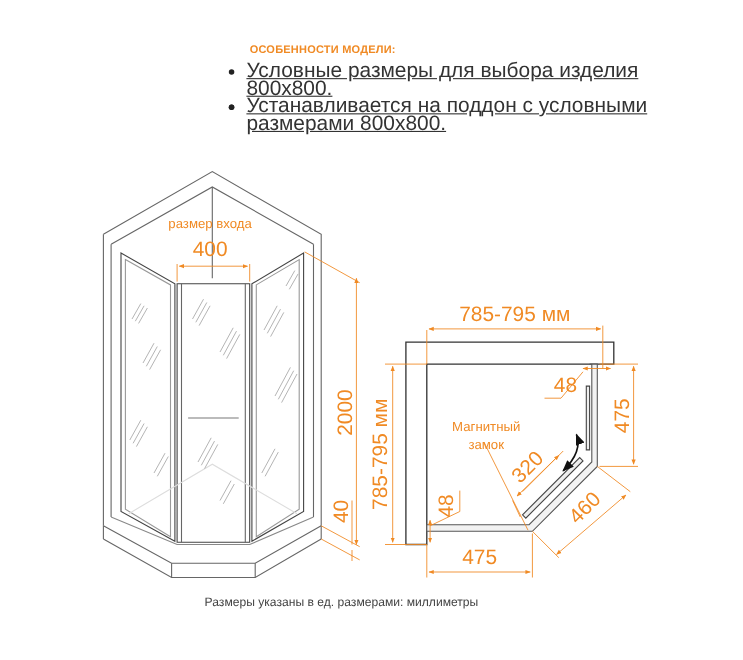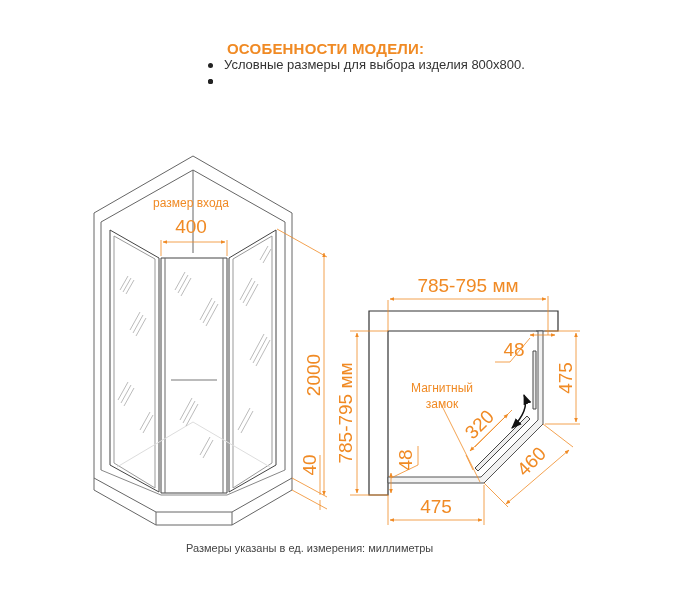--- a/index.html
+++ b/index.html
@@ -1,34 +1,34 @@
 <!DOCTYPE html>
 <html><head>
 <meta charset="utf-8">
 <style>
   html, body { margin:0; padding:0; background:#ffffff; }
   body { width:675px; height:600px; position:relative; overflow:hidden; font-family:"Liberation Sans", sans-serif; }
   .features { position:absolute; left:205px; top:40px; width:420px; }
-  .features-title { position:absolute; left:22px; top:0; font-weight:bold; font-size:15px; color:#f08a24; letter-spacing:0.2px; }
+  .features-title { position:absolute; left:22px; top:0; font-weight:bold; font-size:10px; color:#f08a24; letter-spacing:0.2px; }
   .features ul { position:absolute; left:0; top:17px; margin:0; padding:0; list-style:none; }
-  .features li { position:relative; padding-left:19px; font-size:13px; line-height:16px; color:#333; }
+  .features li { position:relative; padding-left:19px; font-size:19px; line-height:16px; color:#333;text-decoration:underline; }
   .features li .bullet { position:absolute; left:3px; top:6px; width:5px; height:5px; border-radius:50%; background:#222; }
   .drawing { position:absolute; left:0; top:0; }
   .footnote { position:absolute; left:186px; top:542px; font-size:11px; color:#444; }
   svg text { font-family:"Liberation Sans", sans-serif; }
 </style>
 </head>
 <body>
 
 <div class="features">
   <div class="features-title">ОСОБЕННОСТИ МОДЕЛИ:</div>
   <ul>
     <li><span class="bullet"></span><span>Условные размеры для выбора изделия 800х800.</span></li>
     <li><span class="bullet"></span></li>
-    <li><span class="bullet"></span></li>
+    <li><span class="bullet"></span><span>Устанавливается на поддон с условными размерами 800х800.</span></li>
   </ul>
 </div>
 
 <svg class="drawing" width="675" height="600" viewBox="0 0 675 600">
   <defs>
     <marker id="arr" viewBox="0 0 10 10" refX="9" refY="5" markerWidth="6" markerHeight="6" orient="auto-start-reverse">
       <path d="M0,1 L10,5 L0,9 z" fill="#f08a24"></path>
     </marker>
     <marker id="arrb" viewBox="0 0 10 10" refX="9" refY="5" markerWidth="7" markerHeight="7" orient="auto-start-reverse">
       <path d="M0,1 L10,5 L0,9 z" fill="#111"></path>
@@ -158,13 +158,13 @@
     <text transform="translate(572,378) rotate(-90)" text-anchor="middle" font-size="19">475</text>
     <text transform="translate(412,460) rotate(-90)" text-anchor="middle" font-size="19">48</text>
     <text x="436" y="513" text-anchor="middle" font-size="19">475</text>
     <text transform="translate(536,466) rotate(-45)" text-anchor="middle" font-size="19">460</text>
     <text transform="translate(484,429) rotate(-45)" text-anchor="middle" font-size="19">320</text>
     <text x="442" y="392" text-anchor="middle" font-size="12">Магнитный</text>
     <text x="442" y="408" text-anchor="middle" font-size="12">замок</text>
   </g>
 </svg>
 
-<div class="footnote">Размеры указаны в ед. измерения: миллиметры</div>
+<div class="footnote">Размеры указаны в ед. размерами: миллиметры</div>
 
 </body></html>

